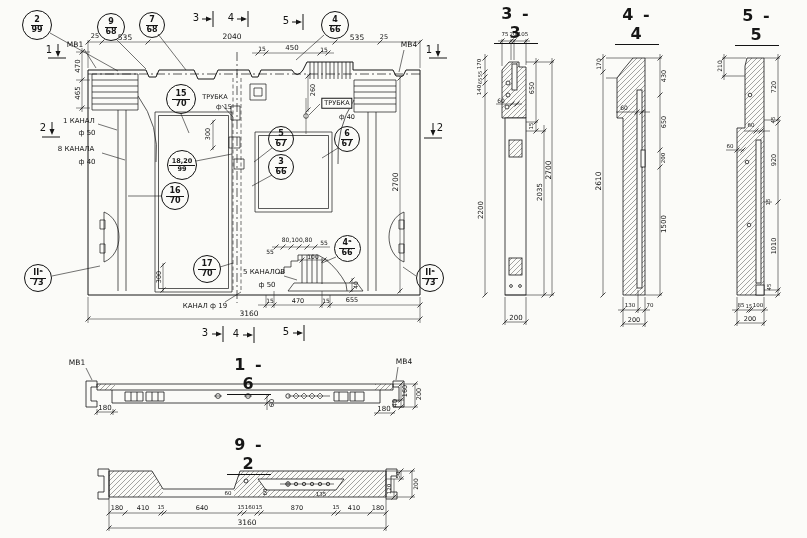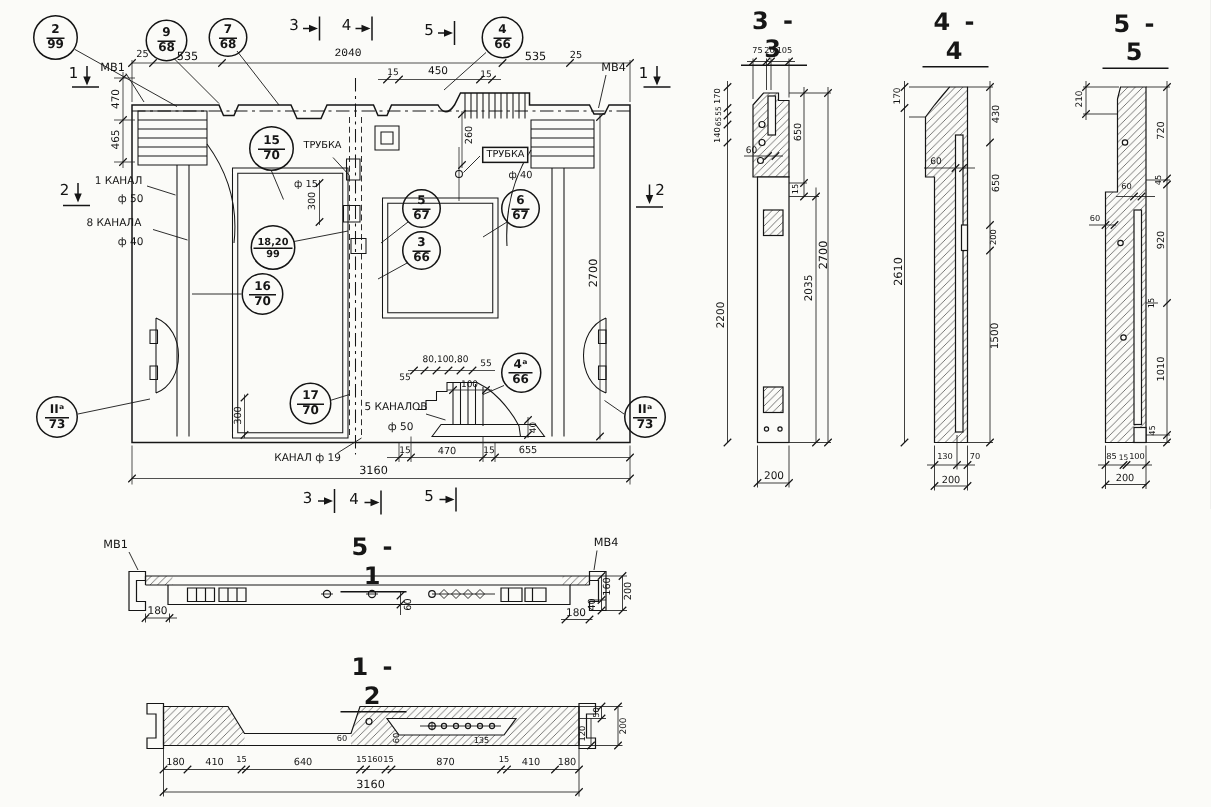--- a/index.html
+++ b/index.html
@@ -163,45 +163,45 @@
       <path d="M724,54 V80 M746,58 H722 M745,76 H722 M744,131 H770 M726,150 H744 M778,54 V295 M764,58 H780 M764,120 H780 M764,202 H772 M764,290 H780 M764,295 H780 M732,310 H768 M737,297 V326 M764,297 V326 M737,323 H764" stroke-width="0.55"></path>
       <path d="M721.5,60.5 L726.5,55.5 M721.5,78.5 L726.5,73.5
                M753.5,133.5 L758.5,128.5 M758.5,133.5 L763.5,128.5
                M734.5,152.5 L739.5,147.5 M740.5,152.5 L745.5,147.5
                M775.5,60.5 L780.5,55.5 M775.5,121.5 L780.5,116.5 M775.5,125.5 L780.5,120.5 M775.5,204.5 L780.5,199.5 M775.5,292.5 L780.5,287.5 M775.5,297.5 L780.5,292.5
                M734.5,312.5 L739.5,307.5 M746.5,312.5 L751.5,307.5 M748.5,312.5 L753.5,307.5 M761.5,312.5 L766.5,307.5
                M734.5,325.5 L739.5,320.5 M761.5,325.5 L766.5,320.5"></path>
     </g>
   </svg>
 
-  <div class="sec-title" style="left:227px;top:355px;">5 - 1</div>
-  <div class="sec-title" style="left:227px;top:435px;">1 - 2</div>
+  <div class="sec-title" style="left:227px;top:355px;">1 - 6</div>
+  <div class="sec-title" style="left:227px;top:435px;">9 - 2</div>
   <div class="sec-title" style="left:494px;top:4px;">3 - 3</div>
   <div class="sec-title" style="left:615px;top:5px;">4 - 4</div>
   <div class="sec-title" style="left:735px;top:6px;">5 - 5</div>
 
   <div id="labels-layer" class="layer">
       <span class="lbl" style="left: 75px; top: 45px;">МВ1</span>
       <span class="lbl" style="left: 409px; top: 45px;">МВ4</span>
       <span class="lbl" style="left: 95px; top: 36px; font-size: 6.5px;">25</span>
       <span class="lbl" style="left: 125px; top: 38px;">535</span>
-      <span class="lbl" style="left: 232px; top: 37px; font-family: Liberation Mono, monospace;">2040</span>
+      <span class="lbl" style="left: 232px; top: 37px;">2040</span>
       <span class="lbl" style="left: 357px; top: 38px;">535</span>
       <span class="lbl" style="left: 384px; top: 37px; font-size: 6.5px;">25</span>
       <span class="lbl" style="left: 262px; top: 49px; font-size: 6px;">15</span>
       <span class="lbl" style="left: 292px; top: 48px; font-size: 7px;">450</span>
       <span class="lbl" style="left: 324px; top: 50px; font-size: 6px;">15</span>
       <span class="lbl rot" style="left: 78px; top: 66px; font-size: 7px;">470</span>
       <span class="lbl rot" style="left: 78px; top: 93px; font-size: 7px;">465</span>
       <span class="lbl" style="left: 79px; top: 121px; font-size: 7px;">1 КАНАЛ</span>
       <span class="lbl" style="left: 87px; top: 133px; font-size: 7px;">ф 50</span>
       <span class="lbl" style="left: 76px; top: 149px; font-size: 7px;">8 КАНАЛА</span>
       <span class="lbl" style="left: 87px; top: 162px; font-size: 7px;">ф 40</span>
       <span class="lbl" style="left: 215px; top: 97px; font-size: 6.5px;">ТРУБКА</span>
-      <span class="lbl" style="left: 204px; top: 107px; font-size: 6.5px; margin-top: 16px;">ф 15</span>
+      <span class="lbl" style="left: 224px; top: 107px; font-size: 6.5px;">ф 15</span>
       <span class="lbl rot" style="left: 208px; top: 134px; font-size: 6.5px;">300</span>
       <span class="lbl rot" style="left: 313px; top: 90px; font-size: 6.5px;">260</span>
       <span class="lbl boxed" style="left: 337px; top: 103px; font-size: 6.5px;">ТРУБКА</span>
       <span class="lbl" style="left: 347px; top: 117px; font-size: 6.5px;">ф 40</span>
       <span class="lbl rot" style="left: 396px; top: 182px;">2700</span>
       <span class="lbl" style="left: 270px; top: 252px; font-size: 6px;">55</span>
       <span class="lbl" style="left: 297px; top: 240px; font-size: 6px;">80,100,80</span>
       <span class="lbl" style="left: 324px; top: 243px; font-size: 6px;">55</span>
       <span class="lbl" style="left: 313px; top: 257px; font-size: 6px;">100</span>
       <span class="lbl rot" style="left: 356px; top: 285px; font-size: 6px;">40</span>

